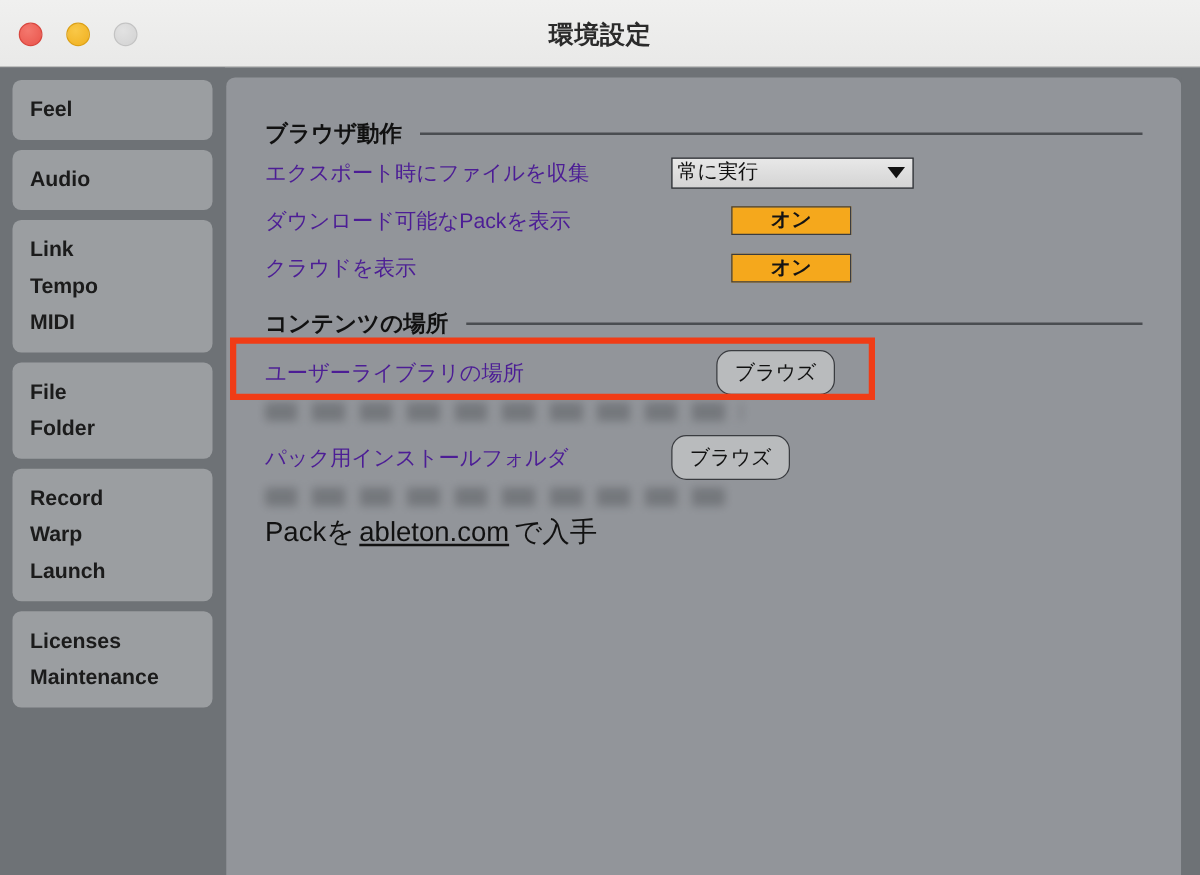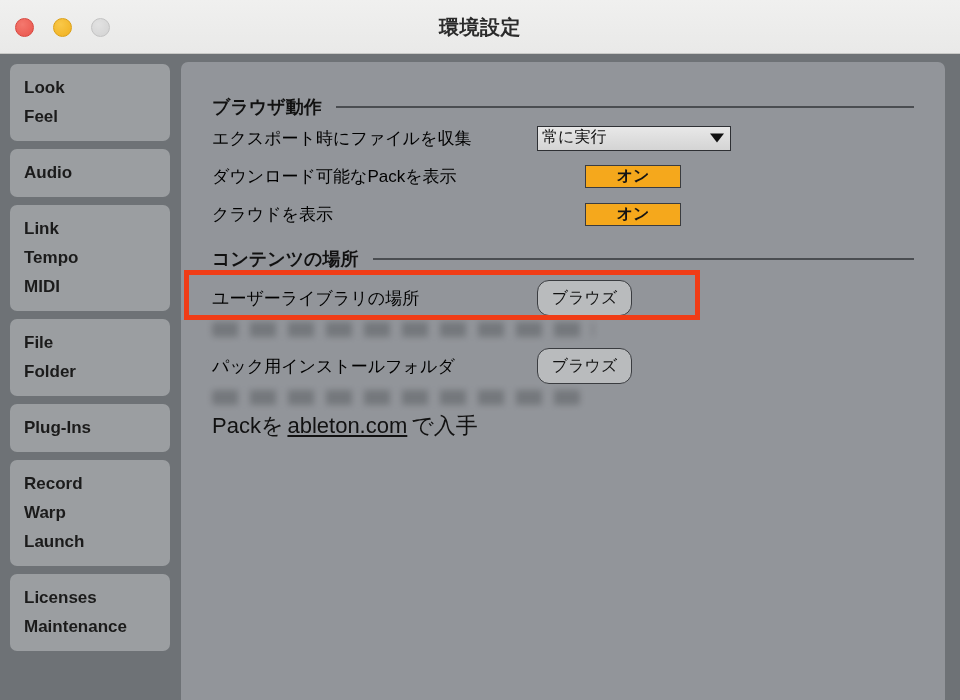--- a/index.html
+++ b/index.html
@@ -85,21 +85,21 @@
   .sec-head .rule {
     flex: 1; height: 2px; background: #4a4d51;
     margin-left: 14px; margin-right: 31px;
   }
   .row {
     display: flex; align-items: center;
     margin-left: 31px;
     height: 38px;
   }
   .row .rlabel {
-    font-size: 17px; color: #000000;
+    font-size: 17px; color: #4c1d95;
     width: 325px;
     white-space: nowrap;
   }
   
   .dropdown {
     width: 194px; height: 25px;
     background: linear-gradient(to bottom,#e8e8e8,#d4d4d4);
     border: 1px solid #2e3034;
     display: flex; align-items: flex-start;
     position: relative;
@@ -191,43 +191,39 @@
       <span class="light zoom"></span>
     </div>
     <div class="win-title">環境設定</div>
   </div>
 
   <div class="body-area">
 
     <div class="sidebar">
 
       <div class="side-group">
-        <div class="side-item">Look</div>
         <div class="side-item">Feel</div>
       </div>
 
       <div class="side-group">
         <div class="side-item">Audio</div>
       </div>
 
       <div class="side-group">
         <div class="side-item">Link</div>
         <div class="side-item">Tempo</div>
         <div class="side-item">MIDI</div>
       </div>
 
       <div class="side-group">
         <div class="side-item">File</div>
         <div class="side-item">Folder</div>
       </div>
 
 
-      <div class="side-group">
-        <div class="side-item">Plug-Ins</div>
-      </div>
 
       <div class="side-group">
         <div class="side-item">Record</div>
         <div class="side-item">Warp</div>
         <div class="side-item">Launch</div>
       </div>
 
       <div class="side-group">
         <div class="side-item">Licenses</div>
         <div class="side-item">Maintenance</div>
@@ -258,21 +254,21 @@
       <div class="row">
         <span class="rlabel">クラウドを表示</span>
         <div class="toggle">オン</div>
       </div>
 
       <div class="sec-head" style="padding-top:14px;">
         <span class="label">コンテンツの場所</span>
         <span class="rule"></span>
       </div>
 
-      <div class="row" style="margin-top:8px;">
+      <div class="row" style="margin-top:8px;gap:36px;">
         <span class="rlabel">ユーザーライブラリの場所</span>
         <div class="pill">ブラウズ</div>
       </div>
       <div class="pathrow">
         <span class="blurpath path1"></span>
       </div>
 
       <div class="row" style="margin-top:6px;">
         <span class="rlabel">パック用インストールフォルダ</span>
         <div class="pill">ブラウズ</div>

